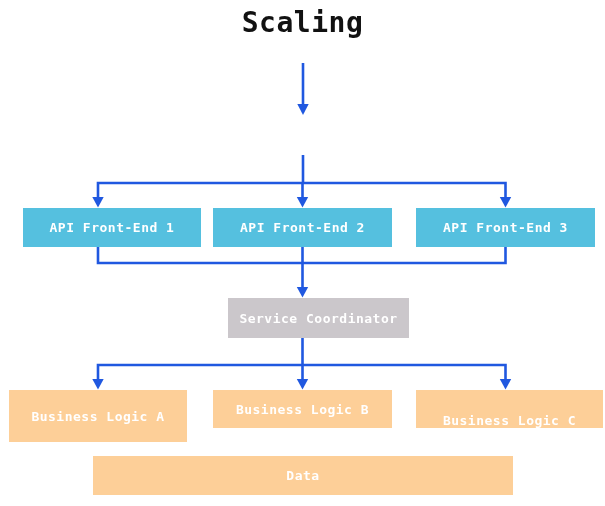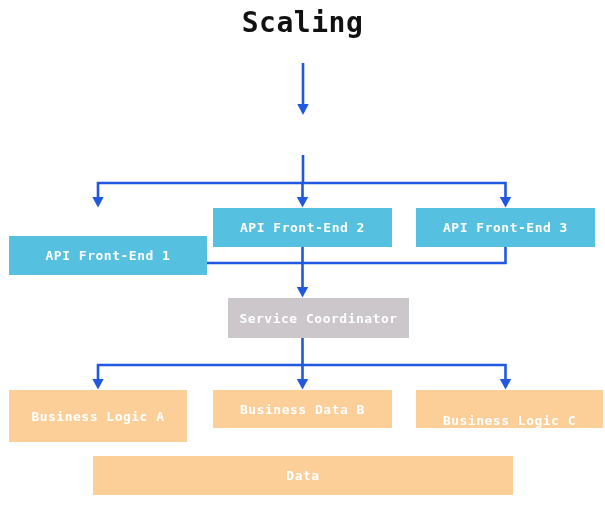--- a/index.html
+++ b/index.html
@@ -52,21 +52,21 @@
     font-weight: bold;
     letter-spacing: 0.5px;
     color: var(--node-text, #ffffff);
     white-space: nowrap;
   }
   .node.gray   { background: var(--node-gray, #cbc7cb); }
   .node.cyan   { background: var(--node-cyan, #55c0df); }
   .node.orange { background: var(--node-orange, #fdcf98); }
 
   .flb  { left: 214px; top: 116px; width: 182px; height: 39px; }
-  .api1 { left: 9px;   top: 208px; width: 198px; height: 39px; margin-top: 28px; }
+  .api1 { left: 23px;   top: 208px; width: 178px; height: 39px; }
   .api2 { left: 213px; top: 196px; width: 179px; height: 39px; margin-top: 12px; }
   .api3 { left: 416px; top: 208px; width: 179px; height: 39px; }
   .svc  { left: 212px; top: 298px; width: 181px; height: 40px; margin-left: 16px; }
   .bla  { left: 9px;   top: 390px; width: 178px; height: 52px; }
   .blb  { left: 213px; top: 390px; width: 179px; height: 38px; }
   .blc  { left: 416px; top: 390px; width: 187px; height: 38px; align-items: flex-end; }
   .data { left: 93px;  top: 456px; width: 420px; height: 39px; }
 </style>
 </head>
 <body>
@@ -114,21 +114,21 @@
   </div>
 
   <div class="node gray svc">
     <span>Service Coordinator</span>
   </div>
 
   <div class="node orange bla">
     <span>Business Logic A</span>
   </div>
   <div class="node orange blb">
-    <span>Business Data B</span>
+    <span>Business Logic B</span>
   </div>
   <div class="node orange blc">
     <span>Business Logic C</span>
   </div>
 
   <div class="node orange data">
     <span>Data</span>
   </div>
 
 </div>

